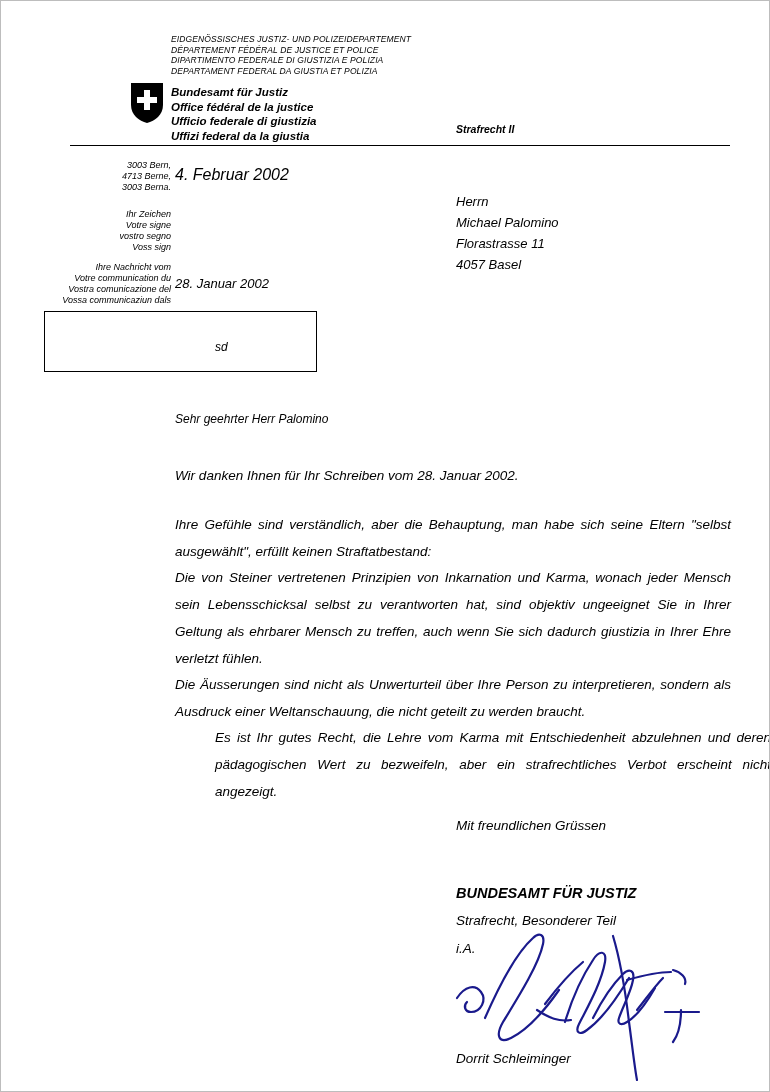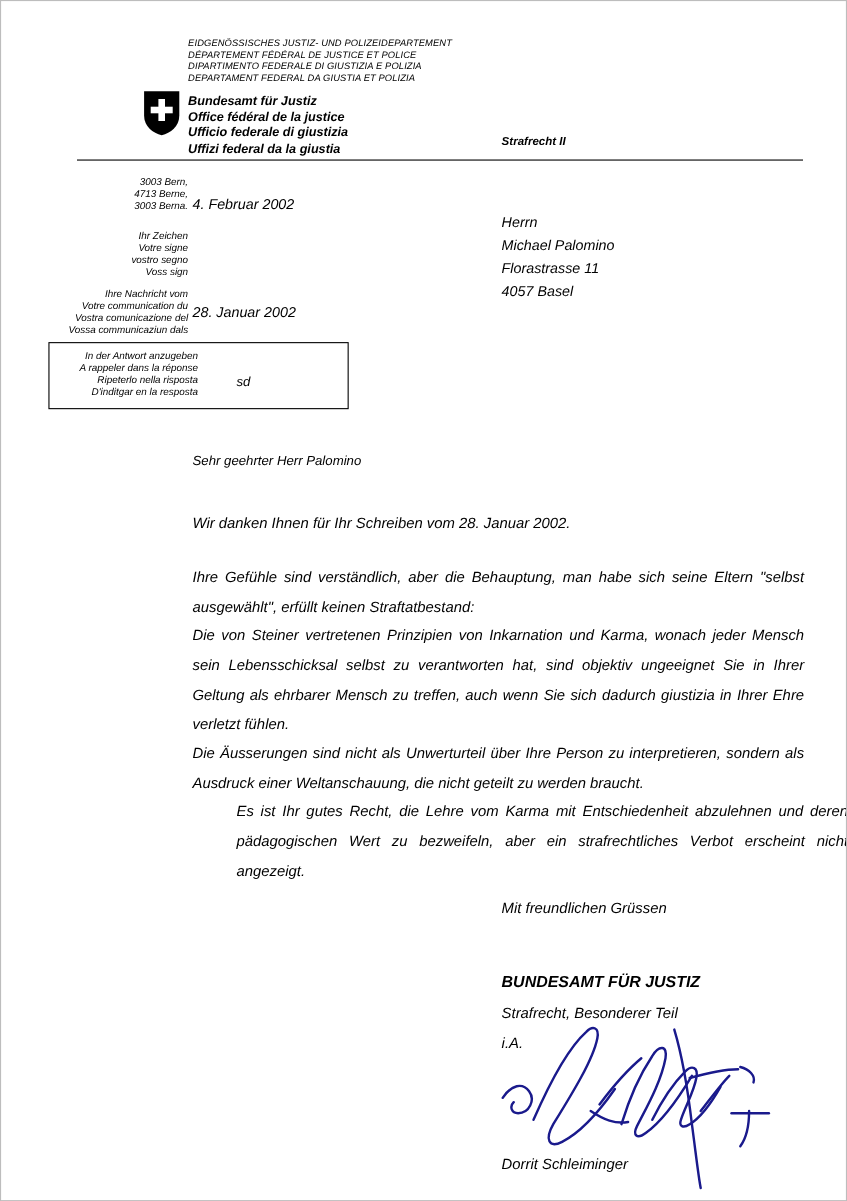--- a/index.html
+++ b/index.html
@@ -83,22 +83,21 @@
     white-space: nowrap;
   }
   #addr-return { left: 60px; top: 159px; width: 110px; }
   #ref-yours   { left: 60px; top: 208px; width: 110px; text-align: right; }
   #ref-msg     { left: 25px; top: 261px; width: 145px; }
 
   .date-line {
     position: absolute;
     left: 174px;
     top: 165px;
-    font-size: 13px;
-    margin-top: 12px;
+    font-size: 16px;
   }
   .msgdate-line {
     position: absolute;
     left: 174px;
     top: 275px;
     font-size: 13px;
   }
 
   
   .recipient {
@@ -255,26 +254,20 @@
   <div class="msgdate-line">28. Januar 2002</div>
 
   <div class="recipient">
     <div>Herrn</div>
     <div>Michael Palomino</div>
     <div>Florastrasse 11</div>
     <div>4057 Basel</div>
   </div>
 
   <div class="ref-box">
-    <div class="ref-box-labels">
-      <div>In der Antwort anzugeben</div>
-      <div>A rappeler dans la réponse</div>
-      <div>Ripeterlo nella risposta</div>
-      <div>D'inditgar en la resposta</div>
-    </div>
     <div class="ref-box-value">sd</div>
   </div>
 
   <div class="salutation">Sehr geehrter Herr Palomino</div>
   <div class="para" id="p-thanks">Wir danken Ihnen für Ihr Schreiben vom 28. Januar 2002.</div>
   <div class="para" id="p-1">Ihre Gefühle sind verständlich, aber die Behauptung, man habe sich seine Eltern "selbst ausgewählt", erfüllt keinen Straftatbestand:</div>
   <div class="para" id="p-2">Die von Steiner vertretenen Prinzipien von Inkarnation und Karma, wonach jeder Mensch sein Lebensschicksal selbst zu verantworten hat, sind objektiv ungeeignet Sie in Ihrer Geltung als ehrbarer Mensch zu treffen, auch wenn Sie sich dadurch giustizia in Ihrer Ehre verletzt fühlen.</div>
   <div class="para" id="p-3">Die Äusserungen sind nicht als Unwerturteil über Ihre Person zu interpretieren, sondern als Ausdruck einer Weltanschauung, die nicht geteilt zu werden braucht.</div>
   <div class="para" id="p-4">Es ist Ihr gutes Recht, die Lehre vom Karma mit Entschiedenheit abzulehnen und deren pädagogischen Wert zu bezweifeln, aber ein strafrechtliches Verbot erscheint nicht angezeigt.</div>
 

